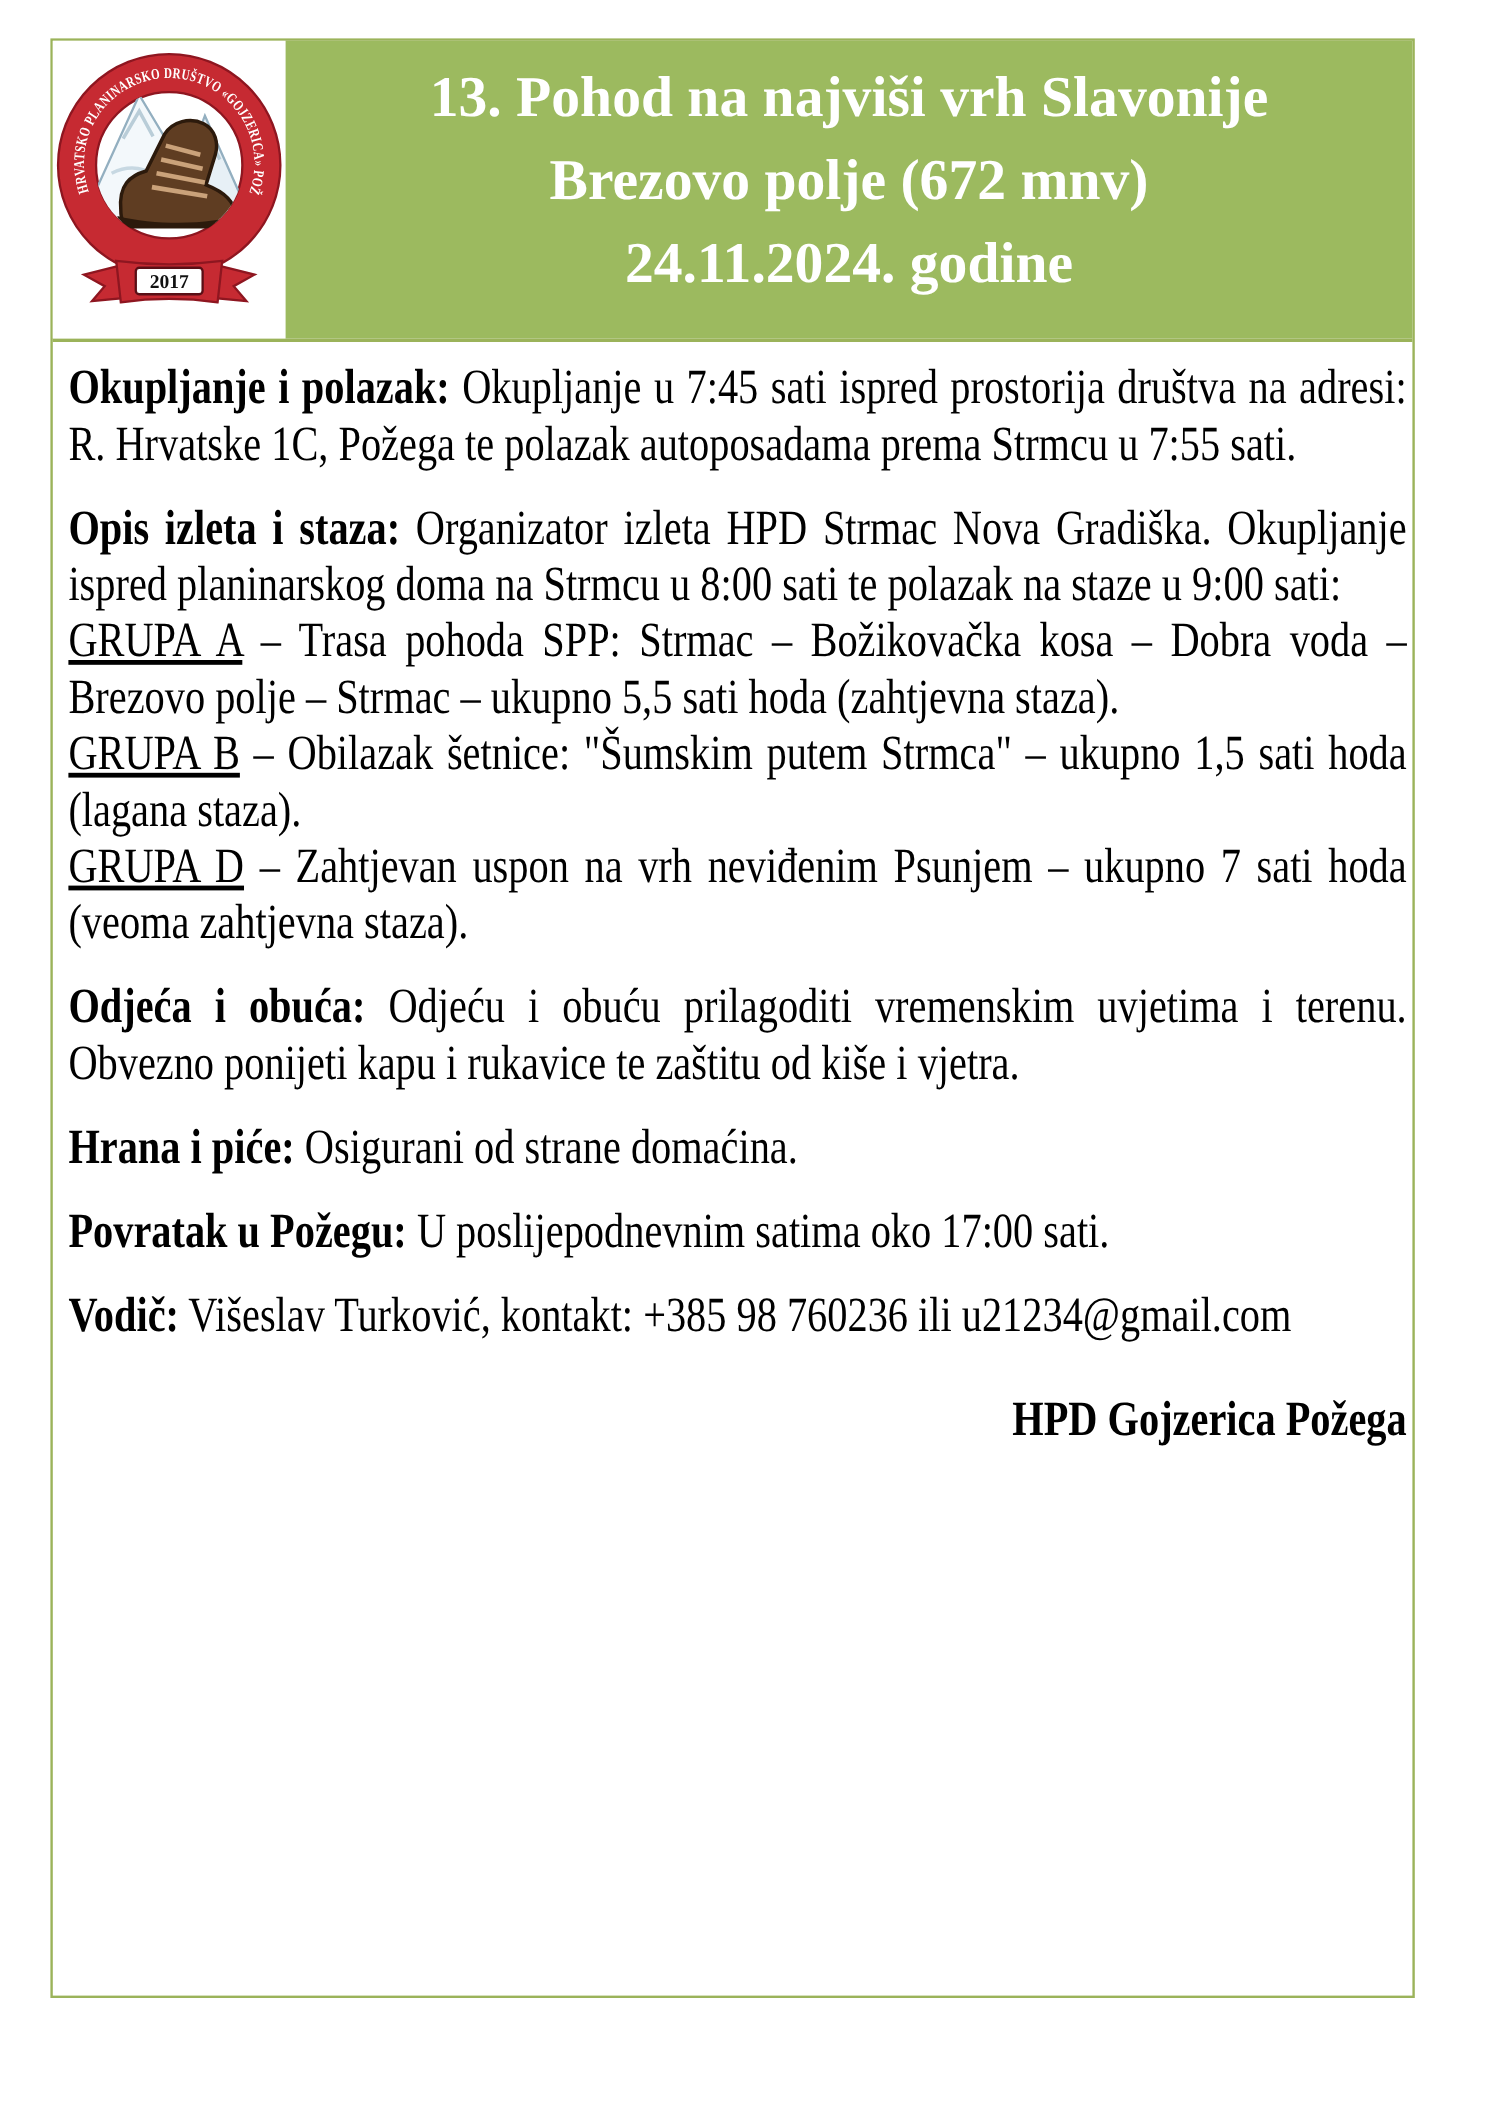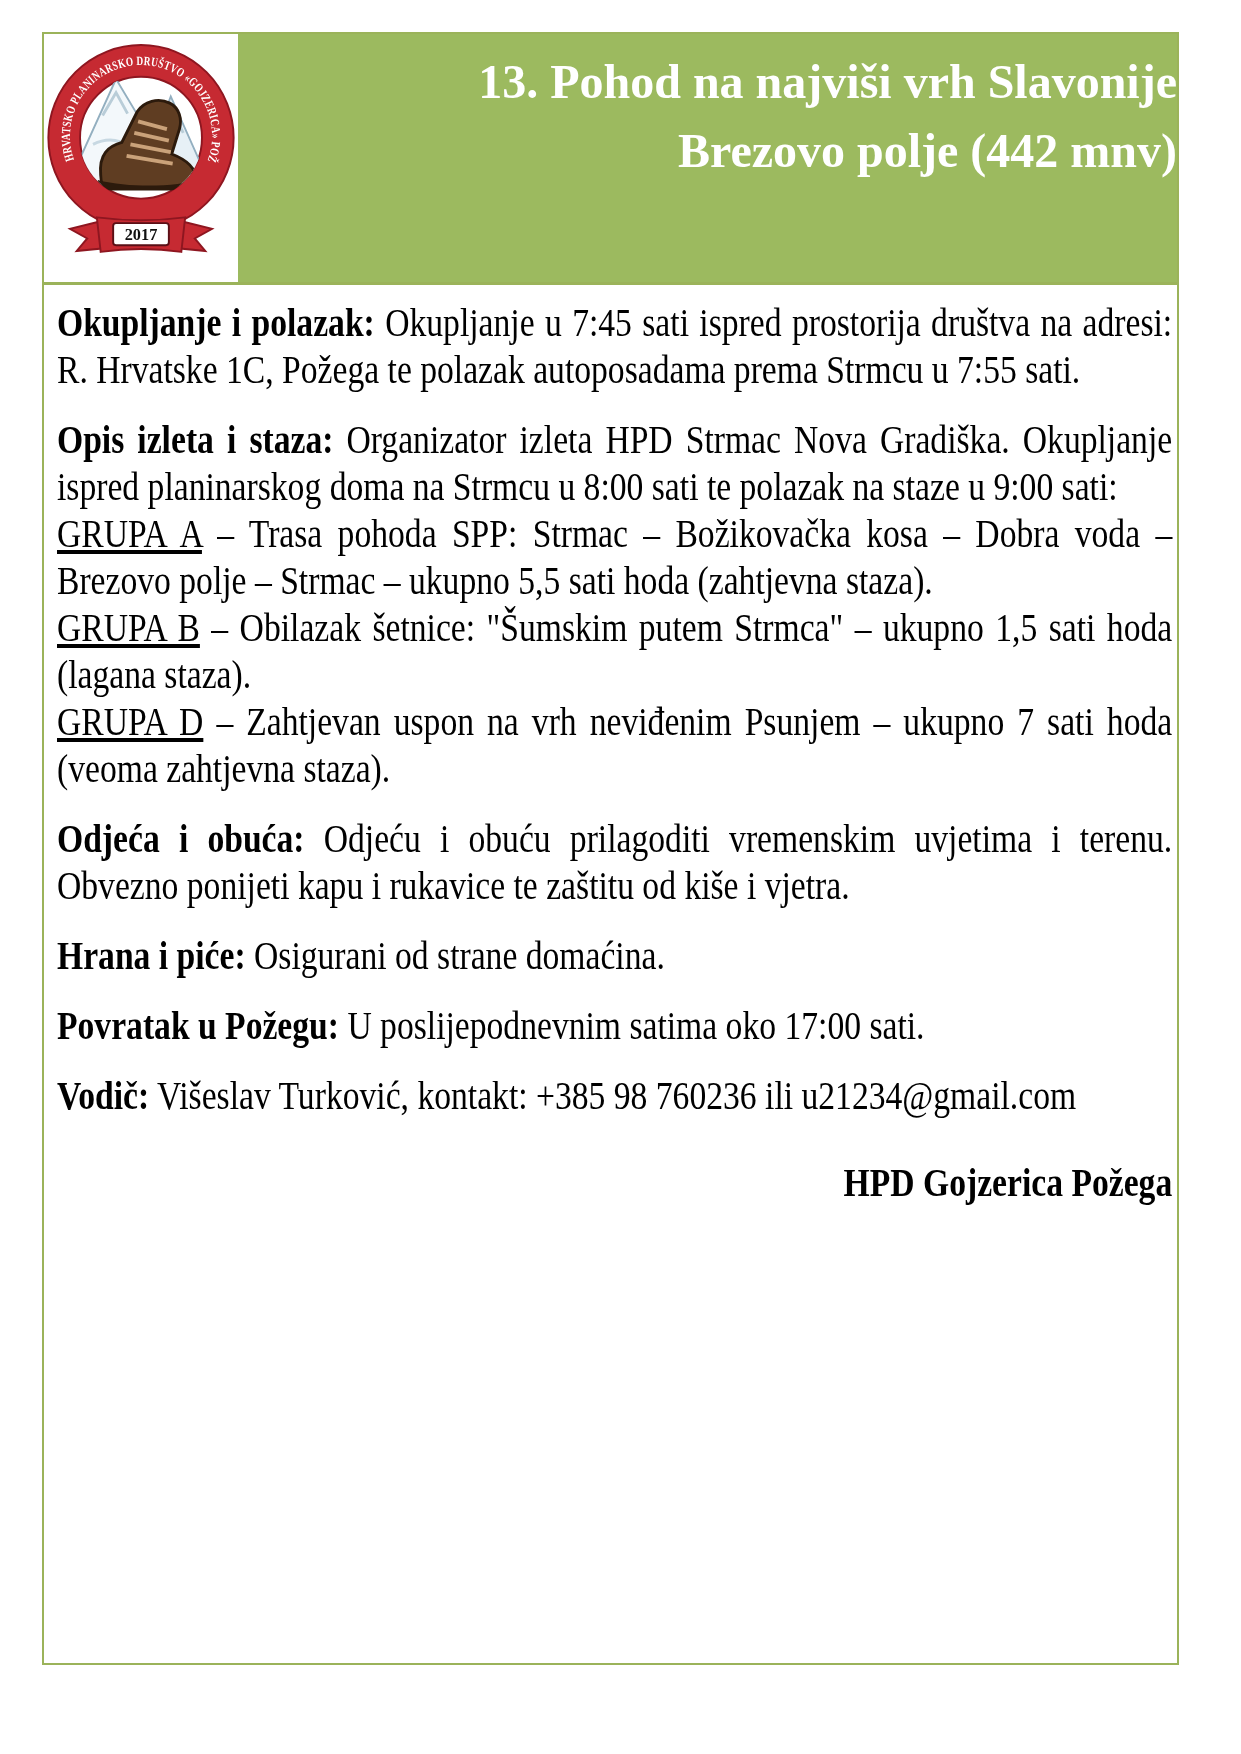--- a/index.html
+++ b/index.html
@@ -11,21 +11,21 @@
     position:absolute; left:42px; top:32px; width:1137px; height:1633px;
     border:2px solid var(--border-green, #9bb35a); background:#ffffff; box-sizing:border-box;
   }
   .header { display:flex; height:248px; border-bottom:3px solid var(--border-green, #9bb35a); }
   .logo-cell { width:194px; background:#ffffff; display:flex; align-items:flex-start; justify-content:center; }
   .banner {
     flex:1; background:var(--banner-green, #9cba5f); text-align:center; padding-top:13px;
   }
   .title-line {
     font-family:"Liberation Serif", serif; font-weight:700;
-    color:var(--title-white, #ffffff); font-size:48px; line-height:69px; white-space:nowrap;text-align:right;
+    color:var(--title-white, #ffffff); font-size:48px; line-height:69px; white-space:nowrap;
   }
   .body-area { padding:14px 12px 0 13px; overflow:hidden; height:1368px; box-sizing:content-box;font-family:Liberation Serif, serif; }
   
   .scale {
     width:1360px; transform:scaleX(0.82); transform-origin:0 0;
     font-size:41px; line-height:47px; color:#000;
   }
   .para { margin:0 0 23px 0; text-align:justify; }
   .jline { text-align:justify; }
   .lbl { font-weight:700; }
@@ -81,21 +81,22 @@
             <path d="M58,190 L26,198 L44,208 L33,221 L64,218 Z" fill="var(--logo-red,#c62a32)" stroke="var(--logo-dark-red,#8e1620)" stroke-width="2"></path>
             <path d="M142,190 L174,198 L156,208 L167,221 L136,218 Z" fill="var(--logo-red,#c62a32)" stroke="var(--logo-dark-red,#8e1620)" stroke-width="2"></path>
             <path d="M54,186 Q100,192 146,186 L142,222 Q100,216 58,222 Z" fill="var(--logo-red,#c62a32)" stroke="var(--logo-dark-red,#8e1620)" stroke-width="2"></path>
             <rect x="71" y="192" width="58" height="23" rx="3" fill="#ffffff" stroke="#5a0f16" stroke-width="2"></rect>
             <text x="100" y="210" text-anchor="middle" font-size="17" font-weight="bold" fill="#111111">2017</text>
           </g>
         </svg>
       </div>
       <div class="banner">
         <div class="title-line">13. Pohod na najviši vrh Slavonije</div>
-        <div class="title-line">Brezovo polje (442 mnv)</div>
+        <div class="title-line">Brezovo polje (672 mnv)</div>
+        <div class="title-line">24.11.2024. godine</div>
       </div>
     </div>
 
     <div class="body-area">
       <div class="scale">
 
         <p class="para"><span class="lbl">Okupljanje i polazak:</span><span> Okupljanje u 7:45 sati ispred prostorija društva na adresi: R. Hrvatske 1C, Požega te polazak autoposadama prema Strmcu u 7:55 sati.</span></p>
 
         <div class="para">
           <div class="jline"><span class="lbl">Opis izleta i staza:</span><span> Organizator izleta HPD Strmac Nova Gradiška. Okupljanje ispred planinarskog doma na Strmcu u 8:00 sati te polazak na staze u 9:00 sati:</span></div>

